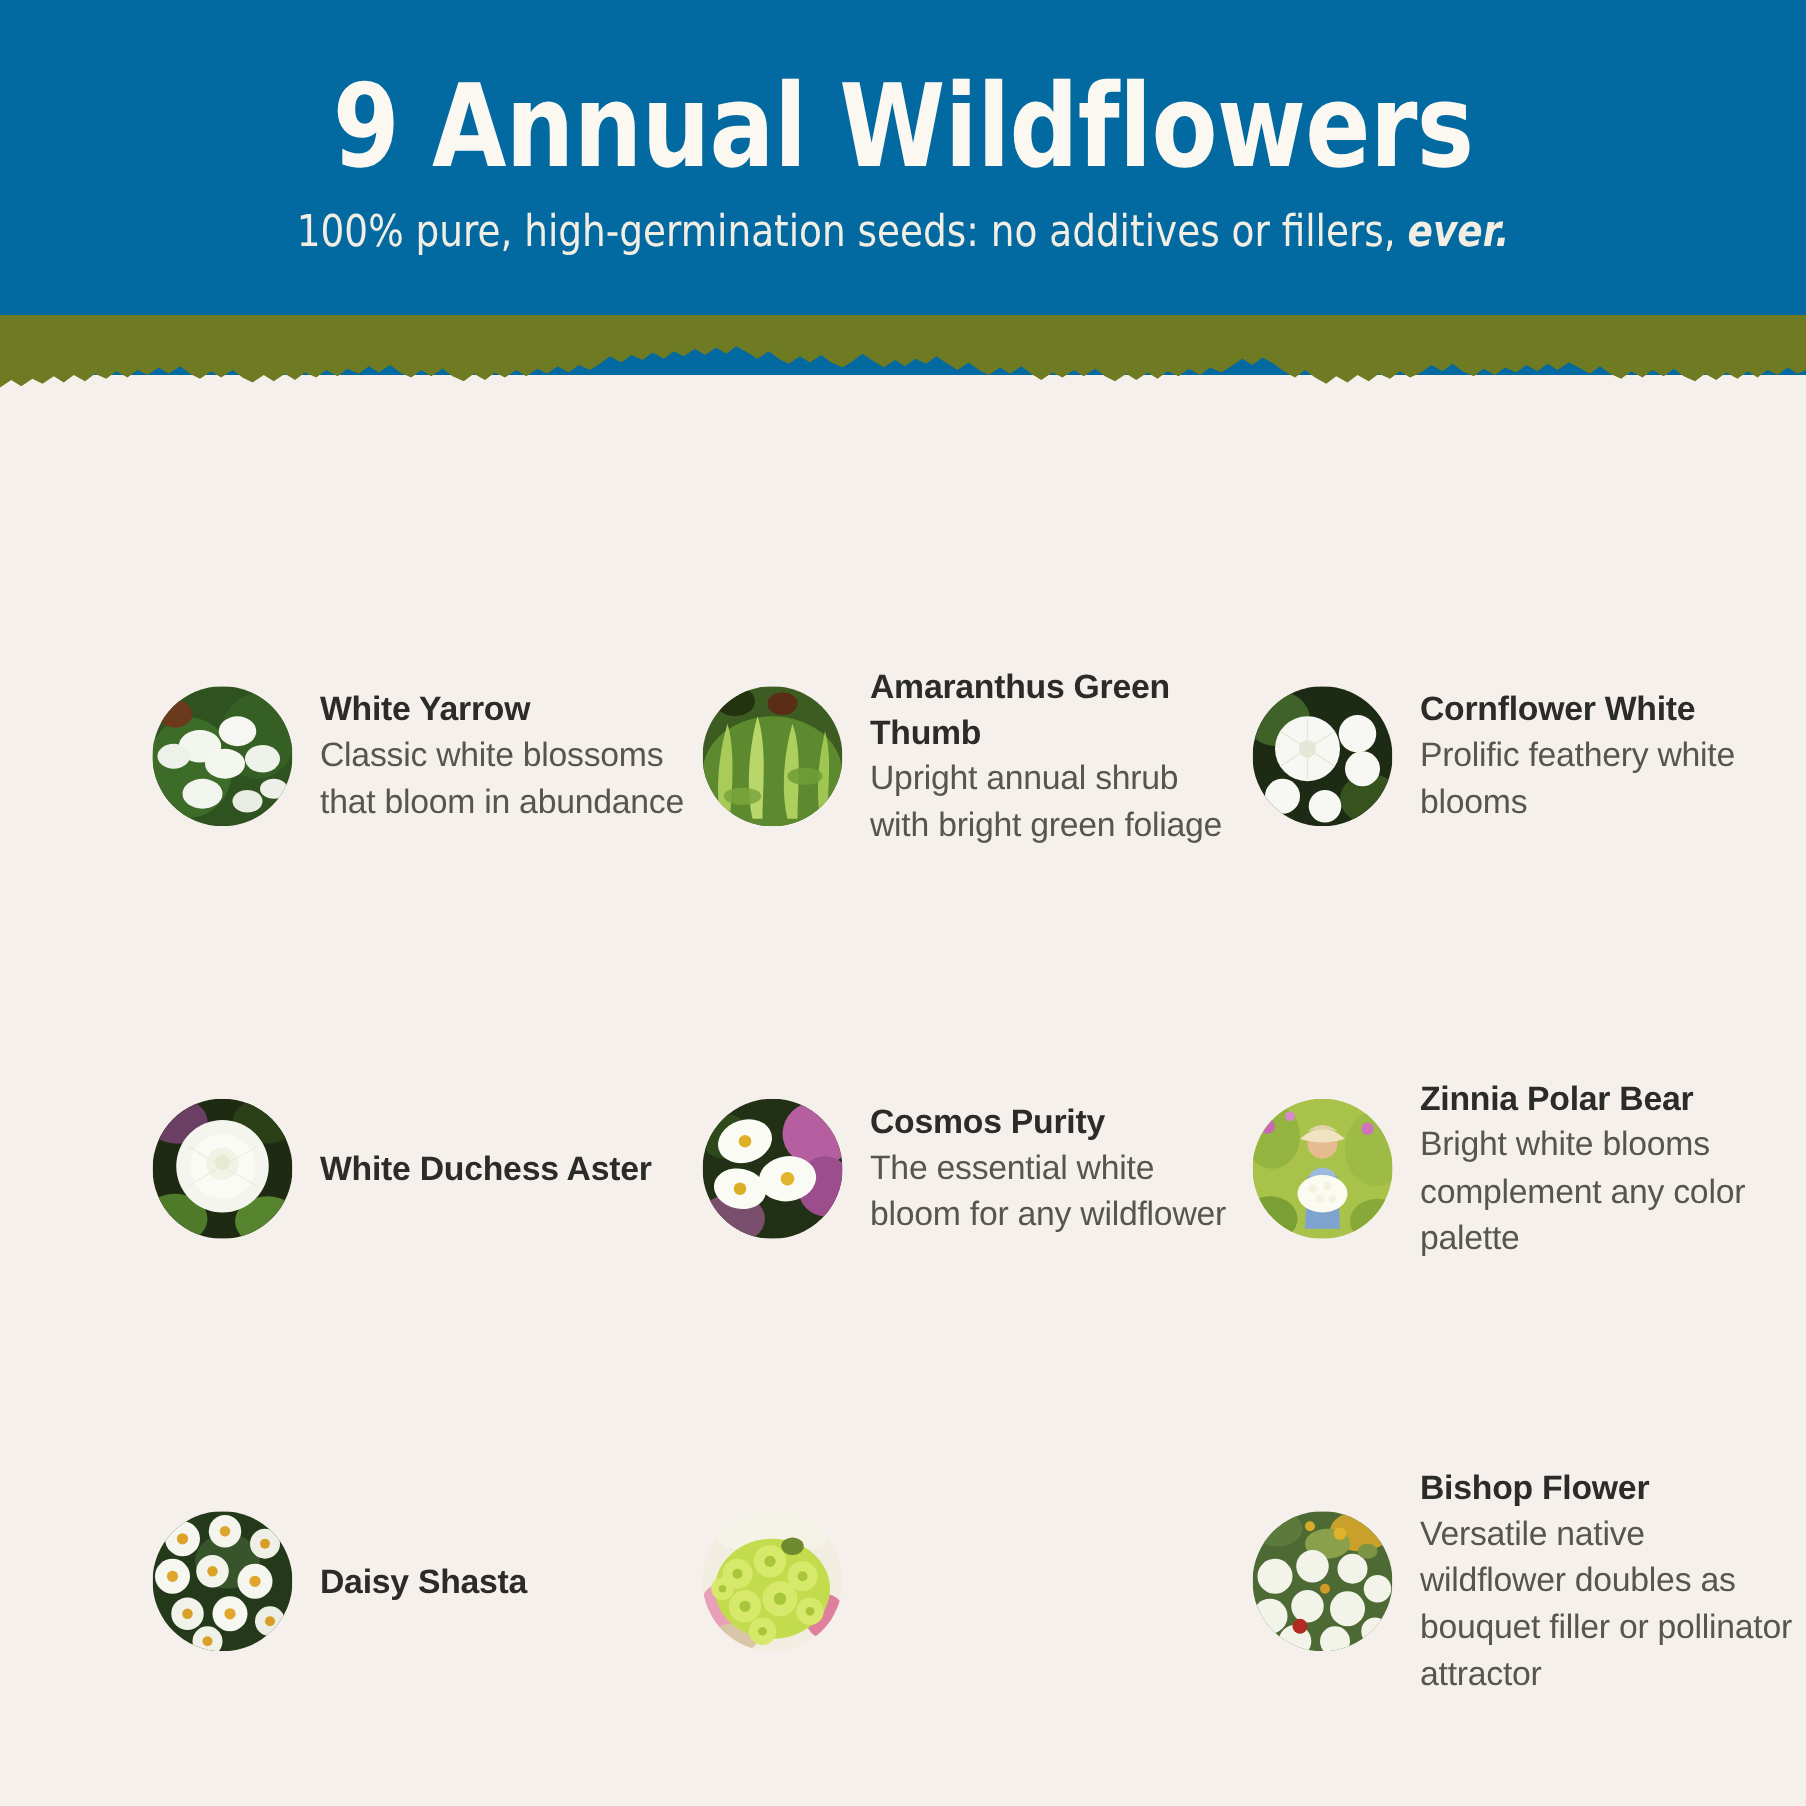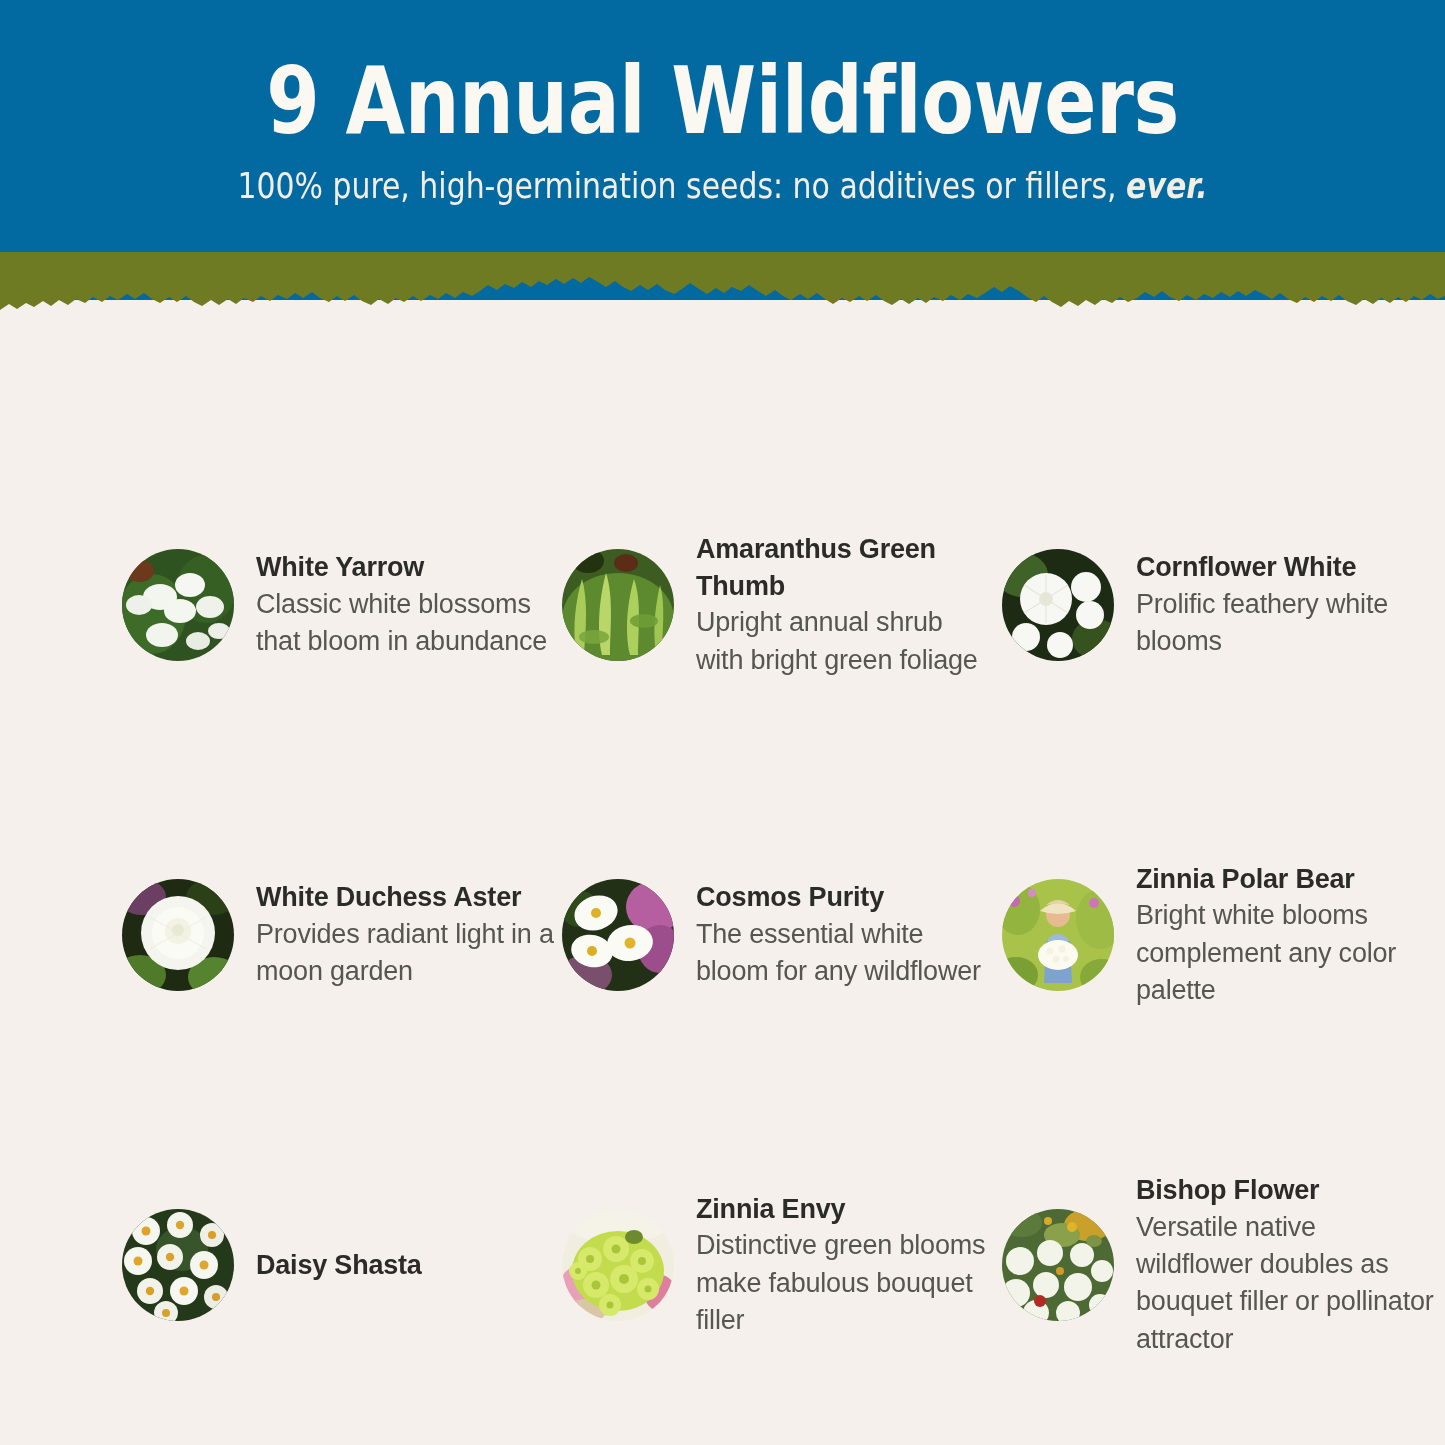--- a/index.html
+++ b/index.html
@@ -246,21 +246,20 @@
           <g stroke="#e8eadb" stroke-width="1" opacity="0.8">
             <line x1="56" y1="54" x2="28" y2="38"></line>
             <line x1="56" y1="54" x2="84" y2="38"></line>
             <line x1="56" y1="54" x2="28" y2="70"></line>
             <line x1="56" y1="54" x2="84" y2="70"></line>
           </g>
         </svg>
       </div>
       <div class="copy">
         <p class="item-name">White Duchess Aster</p>
-        <p class="item-desc">Provides radiant light in a moon garden</p>
       </div>
     </div>
 
     <div class="cell cell-2">
       <div class="thumb">
         <svg viewBox="0 0 112 112" xmlns="http://www.w3.org/2000/svg">
           <rect width="112" height="112" fill="#223016"></rect>
           <ellipse cx="92" cy="28" rx="28" ry="26" fill="#b55fa0"></ellipse>
           <ellipse cx="98" cy="70" rx="22" ry="24" fill="#9c4d8b"></ellipse>
           <ellipse cx="24" cy="96" rx="26" ry="20" fill="#7a4f6e"></ellipse>
@@ -373,24 +372,20 @@
             <circle cx="80" cy="52" r="4"></circle>
               <circle cx="34" cy="76" r="4.5"></circle>
             <circle cx="62" cy="70" r="5"></circle>
               <circle cx="86" cy="80" r="3.5"></circle>
             <circle cx="48" cy="96" r="3.5"></circle>
               <circle cx="16" cy="62" r="3"></circle>
           </g>
           <ellipse cx="72" cy="28" rx="9" ry="7" fill="#6d8a2e"></ellipse>
         </svg>
       </div>
-      <div class="copy">
-        <p class="item-name">Zinnia Envy</p>
-        <p class="item-desc">Distinctive green blooms make fabulous bouquet filler</p>
-      </div>
     </div>
 
     <div class="cell cell-3">
       <div class="thumb">
         <svg viewBox="0 0 112 112" xmlns="http://www.w3.org/2000/svg">
           <rect width="112" height="112" fill="#4e6a34"></rect>
           <ellipse cx="86" cy="16" rx="24" ry="16" fill="#c9a12a"></ellipse>
           <ellipse cx="20" cy="14" rx="20" ry="14" fill="#5c7a3c"></ellipse>
           <ellipse cx="60" cy="26" rx="18" ry="12" fill="#8aa04a"></ellipse>
           <circle cx="70" cy="18" r="5" fill="#e0b42a"></circle>

